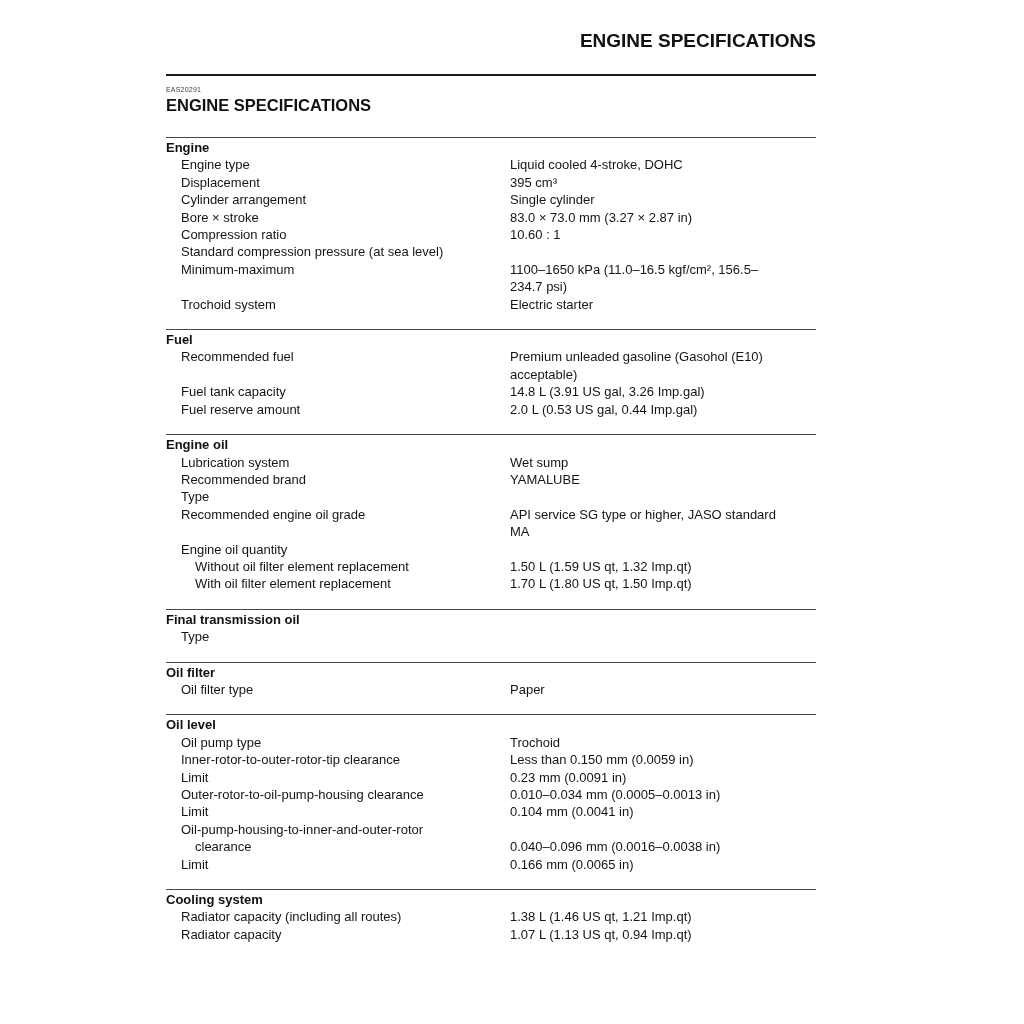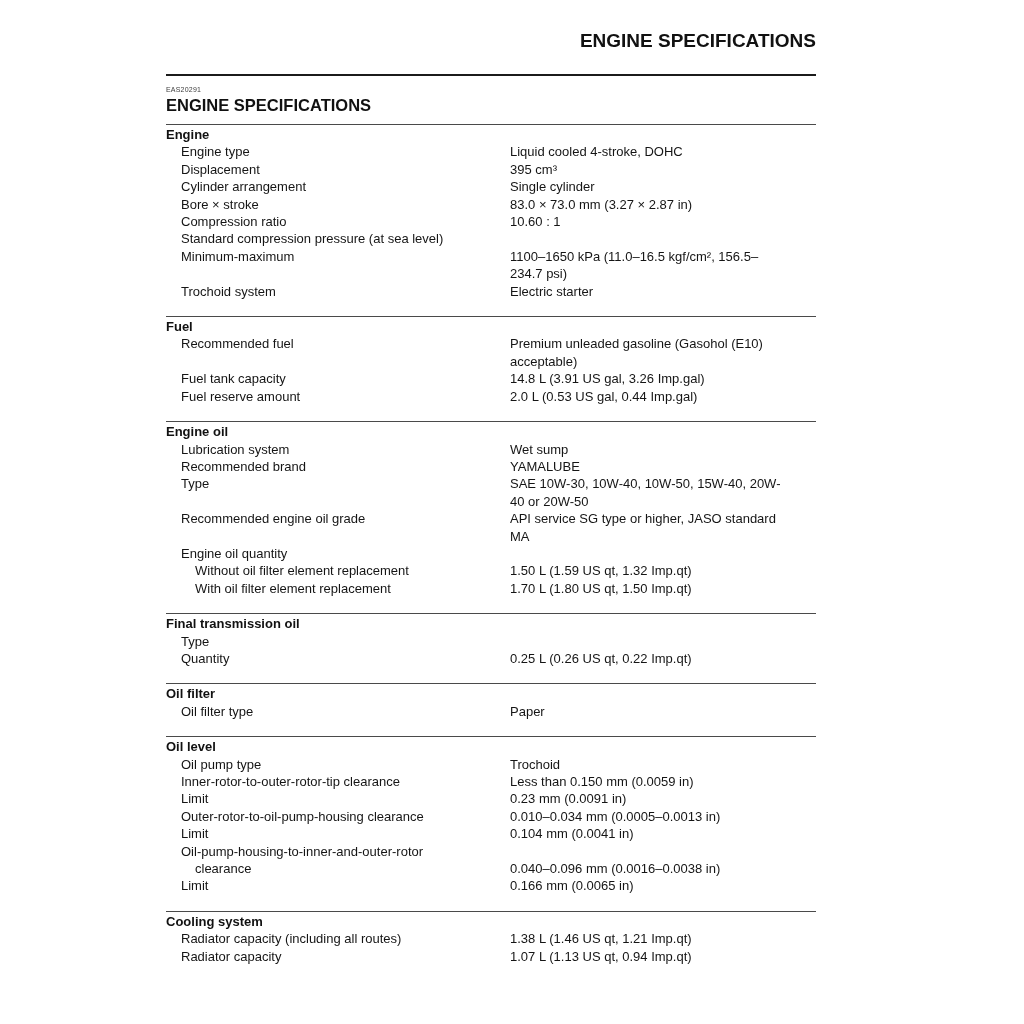--- a/index.html
+++ b/index.html
@@ -40,21 +40,21 @@
     letter-spacing: 0.2px;
   }
   .page-title {
     margin: 2px 0 0 0;
     font-size: 16.5px;
     line-height: 18px;
     font-weight: 700;
     color: #111111;
   }
   .spec-sections {
-    margin-top: 10px;
+    margin-top: 23px;
   }
   .spec-section {
     padding-bottom: 16px;
   }
   .rule-light {
     border-top: 1.3px solid #4a4a4a;
     height: 0;
     margin-bottom: 1px;
   }
   .sec-title {
@@ -156,22 +156,20 @@
         <div class="row">
           <div class="lbl ind1">Lubrication system</div>
           <div class="val">Wet sump</div>
         </div>
         <div class="row">
           <div class="lbl ind1">Recommended brand</div>
           <div class="val">YAMALUBE</div>
         </div>
         <div class="row">
           <div class="lbl ind1">Type</div>
-          <div class="val">SAE 10W-30, 10W-40, 10W-50, 15W-40, 20W-
-40 or 20W-50</div>
         </div>
         <div class="row">
           <div class="lbl ind1">Recommended engine oil grade</div>
           <div class="val">API service SG type or higher, JASO standard
 MA</div>
         </div>
         <div class="row">
           <div class="lbl ind1">Engine oil quantity</div>
           <div class="val"></div>
         </div>
@@ -183,24 +181,20 @@
           <div class="lbl ind2">With oil filter element replacement</div>
           <div class="val">1.70 L (1.80 US qt, 1.50 Imp.qt)</div>
         </div>
       </section>
       <section class="spec-section">
         <div class="rule-light"></div>
         <h3 class="sec-title">Final transmission oil</h3>
         <div class="row">
           <div class="lbl ind1">Type</div>
         </div>
-        <div class="row">
-          <div class="lbl ind1">Quantity</div>
-          <div class="val">0.25 L (0.26 US qt, 0.22 Imp.qt)</div>
-        </div>
       </section>
       <section class="spec-section">
         <div class="rule-light"></div>
         <h3 class="sec-title">Oil filter</h3>
         <div class="row">
           <div class="lbl ind1">Oil filter type</div>
           <div class="val">Paper</div>
         </div>
       </section>
       <section class="spec-section">

